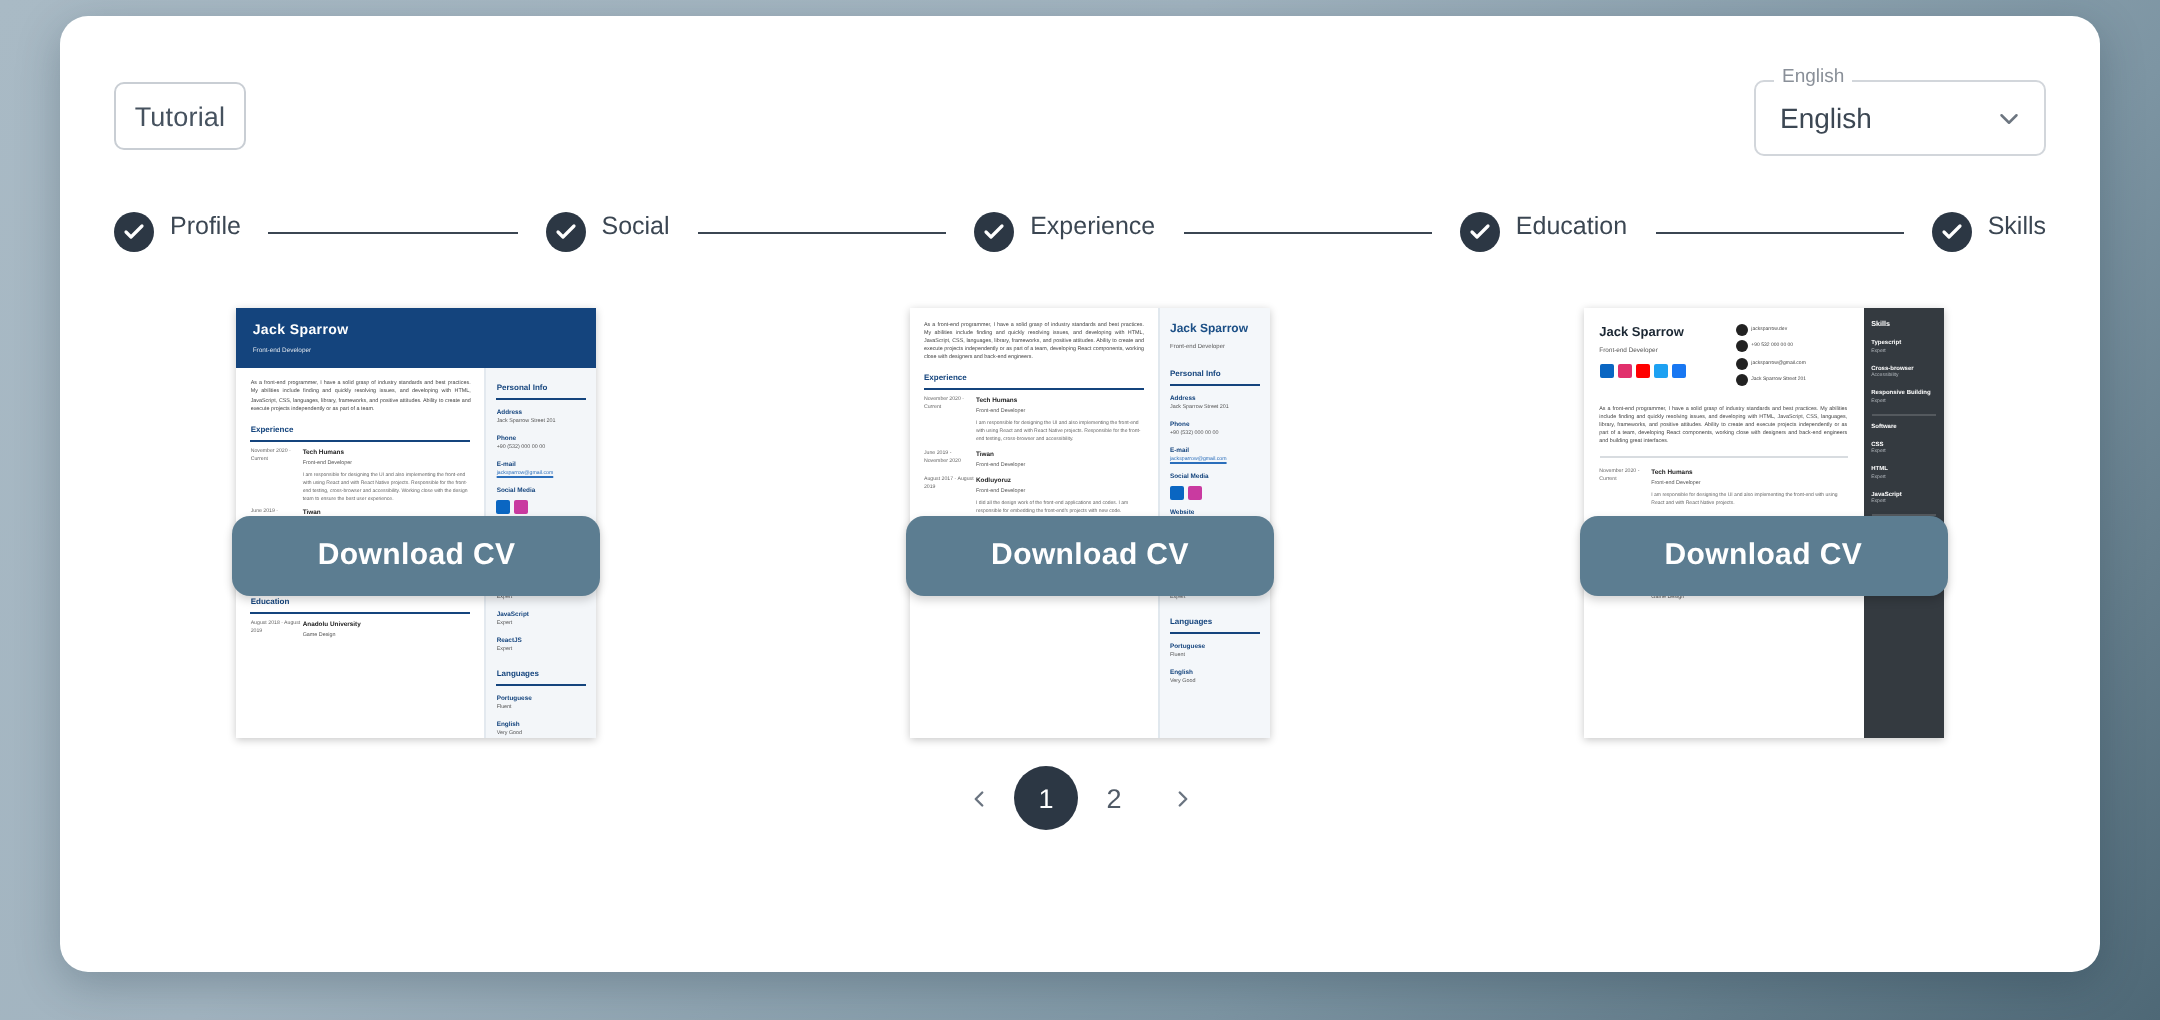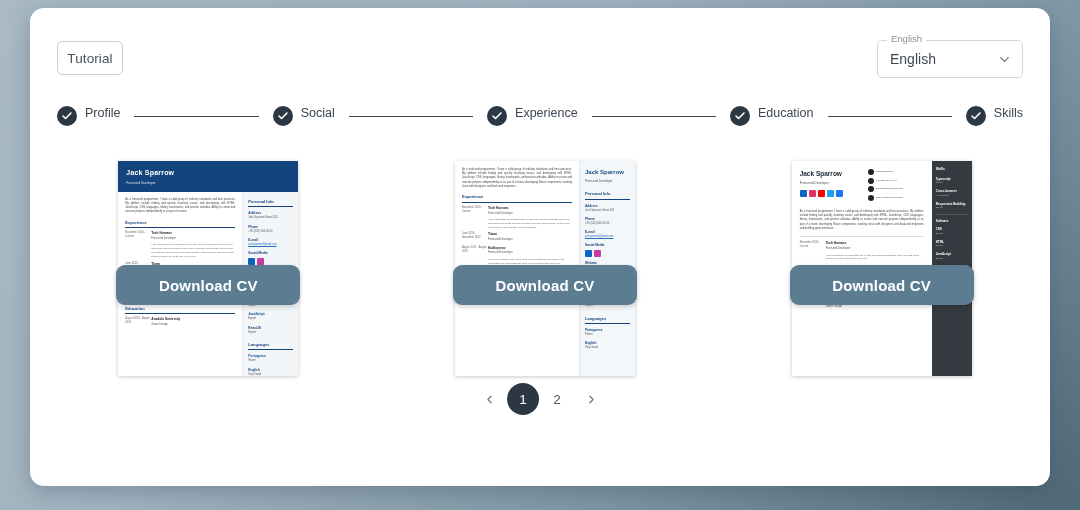--- a/index.html
+++ b/index.html
@@ -90,21 +90,21 @@
     height: 1px;
     background: #3b4652;
     margin: 0 14px;
     min-width: 20px;
   }
 
   
   #cv-gallery {
     position: absolute; left: 0; top: 138px;
     width: 100%; height: 230px;
-    display: flex; justify-content: space-around; align-items: flex-end; padding-left: 10px;
+    display: flex; justify-content: space-around; align-items: center; padding-left: 10px;
   }
   .cv-item {
     position: relative;
     width: 180px; height: 215px;
     flex: 0 0 auto;
   }
   .cv-paper {
     position: absolute; inset: 0;
     background: #fff;
     box-shadow: 0 1px 4px rgba(0,0,0,.22);

